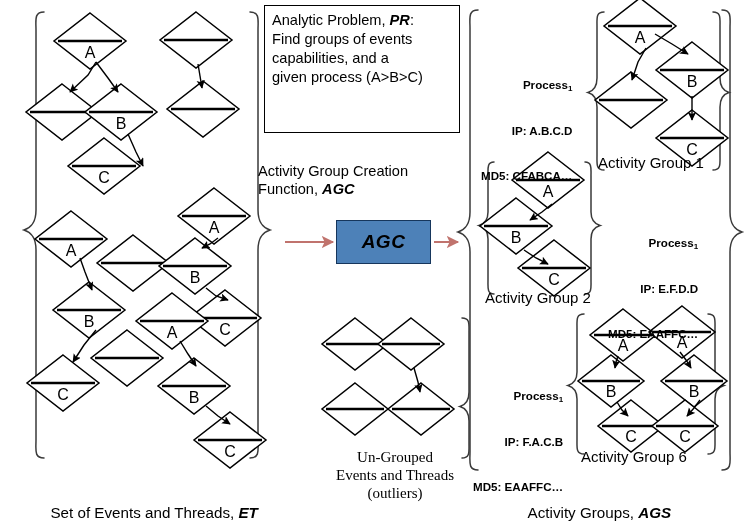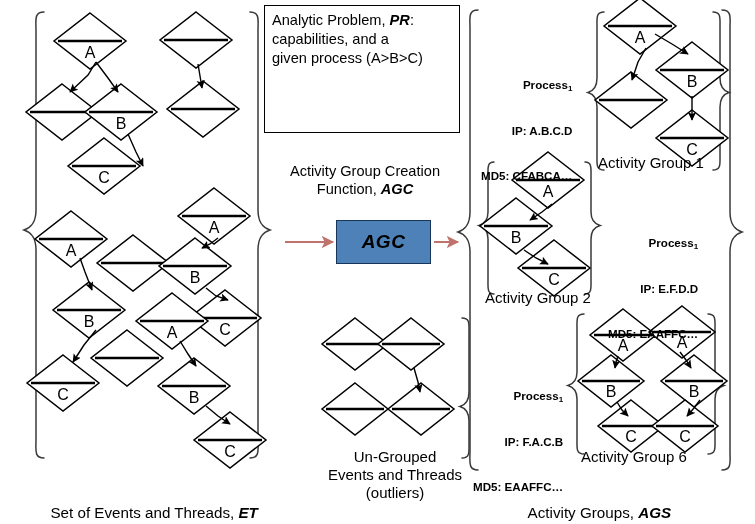--- a/index.html
+++ b/index.html
@@ -16,32 +16,32 @@
   }
   .problem-box b{font-weight:bold;font-style:italic;}
   .agc-box{
     position:absolute;left:336px;top:220px;width:95px;height:44px;
     background:#4D81B8;border:1.3px solid #16365C;box-sizing:border-box;
     display:flex;align-items:center;justify-content:center;
     font-size:19px;font-weight:bold;font-style:italic;color:#000;
     letter-spacing:.5px;
   }
   .agc-caption{
-    position:absolute;left:258px;top:163px;width:214px;text-align:center;
+    position:absolute;left:258px;top:163px;width:214px;text-align:left;
     font-size:14.6px;line-height:1.22;
   }
   .agc-caption b{font-weight:bold;font-style:italic;}
   .proc{position:absolute;font-size:11.6px;font-weight:bold;line-height:1.30;white-space:pre;text-align:right;}
   .proc sub{font-size:8px;font-weight:bold;vertical-align:baseline;position:relative;top:2px;}
   .grp-label{position:absolute;font-size:15px;white-space:pre;}
   .bottom-label{position:absolute;font-size:15.2px;white-space:pre;}
   .bottom-label b{font-weight:bold;font-style:italic;}
   .ungrouped{
     position:absolute;left:300px;top:448px;width:190px;text-align:center;
-    font-size:15px;line-height:1.20;
+    font-size:15px;line-height:1.20;font-family:Liberation Serif, serif;
   }
 </style>
 </head>
 <body>
 
 <svg id="canvas" viewBox="0 0 755 524" xmlns="http://www.w3.org/2000/svg">
   <defs>
     <marker id="ah" markerWidth="7" markerHeight="7" refX="5.6" refY="3" orient="auto" markerUnits="strokeWidth">
       <path d="M0,0 L6.2,3 L0,6 L1.4,3 z" fill="#000"></path>
     </marker>
@@ -284,20 +284,21 @@
     <text x="611" y="397">B</text>
     <text x="631" y="442">C</text>
     <text x="682" y="348">A</text>
     <text x="694" y="397">B</text>
     <text x="685" y="442">C</text>
   </g>
 </svg>
 
 <div class="problem-box">
   <div><span>Analytic Problem, </span><b>PR</b><span>:</span></div>
+  <div>Find groups of events</div>
   <div>capabilities, and a</div>
   <div>given process (A&gt;B&gt;C)</div>
 </div>
 
 <div class="agc-caption">
   <div>Activity Group Creation</div>
   <div><span>Function, </span><b>AGC</b></div>
 </div>
 <div class="agc-box">
   <span>AGC</span>

